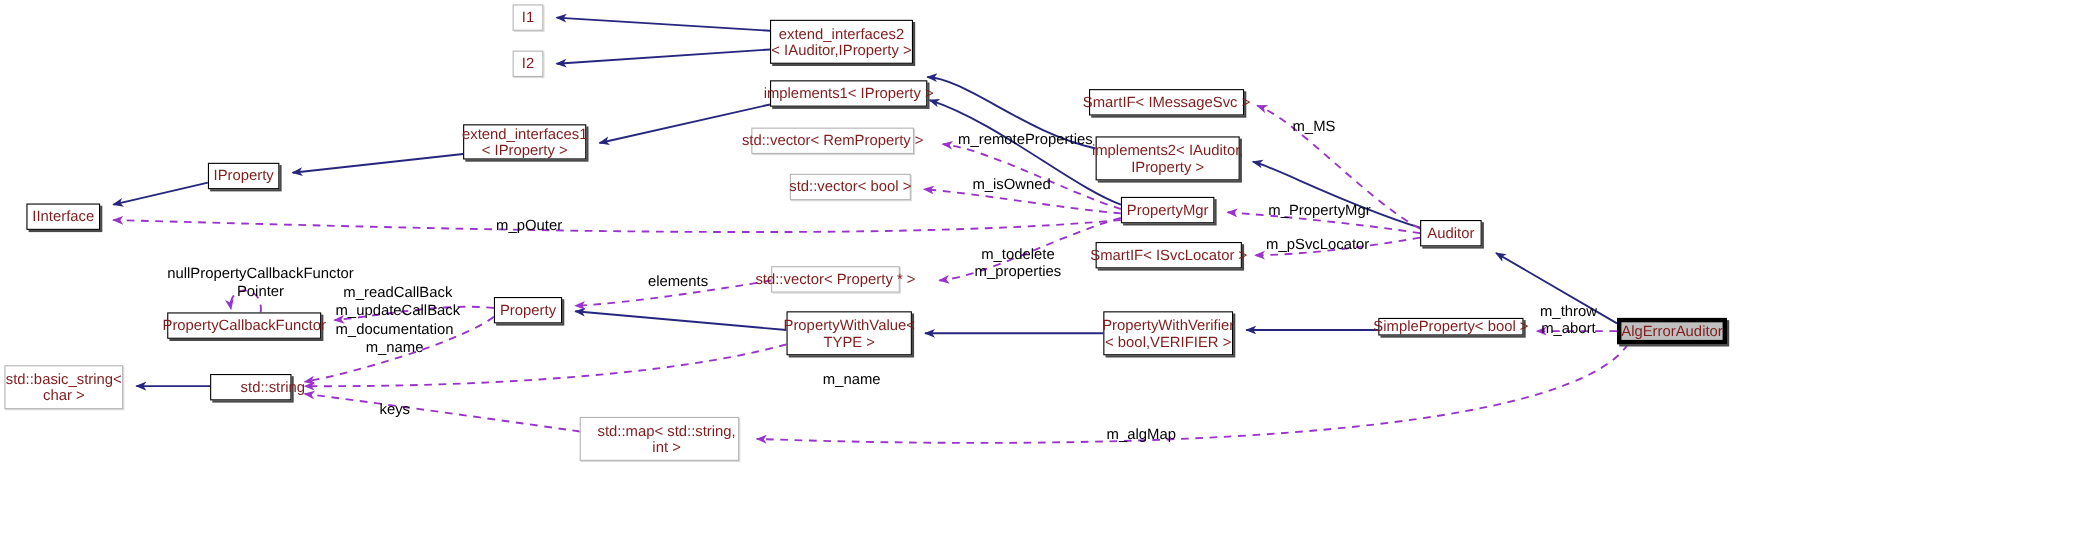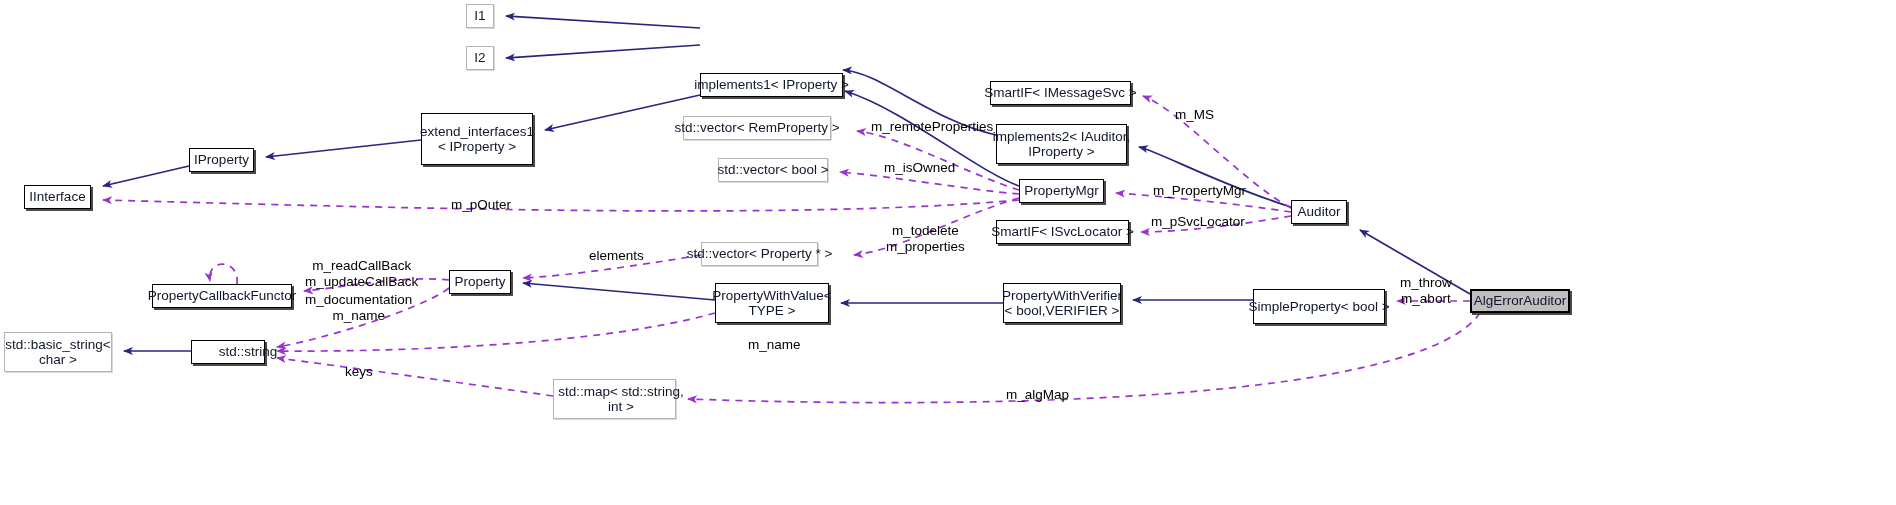--- a/index.html
+++ b/index.html
@@ -15,38 +15,38 @@
   #edges{position:absolute;left:0;top:0;width:1896px;height:505px;}
   .node{
     position:absolute;
     box-sizing:border-box;
     display:flex;
     align-items:center;
     justify-content:center;
     text-align:center;
     line-height:1.12;
     font-size:13.5px;
-    color:#0f172a;
+    color:#7f1d1d;
     background:#ffffff;
     white-space:pre;
     z-index:5;
   }
   
   .n-solid{
     border:1px solid #000000;
     box-shadow:2px 2px 0 0 #4a4a4a;
   }
   
   .n-grey{
     border:1px solid #b4b4b4;
     box-shadow:1px 1px 0 0 #d9d9d9;
   }
   
   .n-current{
-    border:2px solid #000000;
+    border:4px solid #000000;
     background:#bfbfbf;
     box-shadow:2px 2px 0 0 #4a4a4a;
   }
   .edgelabel{
     position:absolute;
     font-size:13.5px;
     color:#000000;
     background:transparent;
     white-space:pre;
     text-align:center;
@@ -99,57 +99,61 @@
       <path d="M449,288 C420,310 320,340 277,347"></path>
       <path d="M237,284 C240,258 206,258 210,281"></path>
       <path d="M701,255 C660,262 570,276 523,278"></path>
       <path d="M715,313 C600,345 400,352 277,351"></path>
       <path d="M553,396 C470,384 340,366 277,358"></path>
     </g>
   </svg>
 
   <div class="node n-grey" style="left:466px;top:4px;width:28px;height:24px;">I1</div>
   <div class="node n-grey" style="left:466px;top:46px;width:28px;height:24px;">I2</div>
+  <div class="node n-solid" style="left:700px;top:18px;width:130px;height:40px;">extend_interfaces2
+&lt; IAuditor,IProperty &gt;</div>
   <div class="node n-solid" style="left:700px;top:73px;width:143px;height:24px;">implements1&lt; IProperty &gt;</div>
   <div class="node n-solid" style="left:990px;top:81px;width:141px;height:24px;">SmartIF&lt; IMessageSvc &gt;</div>
   <div class="node n-grey" style="left:683px;top:116px;width:148px;height:24px;">std::vector&lt; RemProperty &gt;</div>
   <div class="node n-solid" style="left:996px;top:124px;width:131px;height:40px;">implements2&lt; IAuditor,
 IProperty &gt;</div>
-  <div class="node n-solid" style="left:421px;top:113px;width:112px;height:52px;">extend_interfaces1
+  <div class="node n-solid" style="left:421px;top:113px;width:112px;height:32px;">extend_interfaces1
 &lt; IProperty &gt;</div>
   <div class="node n-grey" style="left:718px;top:158px;width:110px;height:24px;">std::vector&lt; bool &gt;</div>
   <div class="node n-solid" style="left:189px;top:148px;width:65px;height:24px;">IProperty</div>
   <div class="node n-solid" style="left:1019px;top:179px;width:85px;height:24px;">PropertyMgr</div>
   <div class="node n-solid" style="left:1291px;top:200px;width:56px;height:24px;">Auditor</div>
   <div class="node n-solid" style="left:24px;top:185px;width:67px;height:24px;">IInterface</div>
   <div class="node n-solid" style="left:996px;top:220px;width:133px;height:24px;">SmartIF&lt; ISvcLocator &gt;</div>
   <div class="node n-grey" style="left:701px;top:242px;width:117px;height:24px;">std::vector&lt; Property * &gt;</div>
   <div class="node n-solid" style="left:152px;top:284px;width:140px;height:24px;">PropertyCallbackFunctor</div>
   <div class="node n-solid" style="left:449px;top:270px;width:62px;height:24px;">Property</div>
   <div class="node n-solid" style="left:1003px;top:283px;width:118px;height:40px;">PropertyWithVerifier
 &lt; bool,VERIFIER &gt;</div>
   <div class="node n-solid" style="left:715px;top:283px;width:114px;height:40px;">PropertyWithValue&lt;
 TYPE &gt;</div>
-  <div class="node n-solid" style="left:1253px;top:289px;width:132px;height:35px;">SimpleProperty&lt; bool &gt;</div>
+  <div class="node n-solid" style="left:1253px;top:289px;width:132px;height:16px;">SimpleProperty&lt; bool &gt;</div>
   <div class="node n-current" style="left:1470px;top:289px;width:100px;height:24px;">AlgErrorAuditor</div>
   <div class="node n-grey" style="left:4px;top:332px;width:108px;height:40px;">std::basic_string&lt;
 char &gt;</div>
   <div class="node n-solid" style="left:191px;top:340px;width:74px;height:24px;padding-left:40px;">std::string</div>
-  <div class="node n-grey" style="left:553px;top:379px;width:123px;height:40px;padding-left:13px;">std::map&lt; std::string,
+  <div class="node n-grey" style="left:527px;top:379px;width:145px;height:40px;padding-left:13px;">std::map&lt; std::string,
 int &gt;</div>
 
   <div class="edgelabel" style="left:871px;top:119px;">m_remoteProperties</div>
   <div class="edgelabel" style="left:1175px;top:107px;">m_MS</div>
   <div class="edgelabel" style="left:884px;top:160px;">m_isOwned</div>
   <div class="edgelabel" style="left:1153px;top:183px;">m_PropertyMgr</div>
   <div class="edgelabel" style="left:451px;top:197px;">m_pOuter</div>
   <div class="edgelabel" style="left:1151px;top:214px;">m_pSvcLocator</div>
   <div class="edgelabel" style="left:886px;top:223px;">m_todelete
 m_properties</div>
   <div class="edgelabel" style="left:589px;top:248px;">elements</div>
+  <div class="edgelabel" style="left:152px;top:241px;">nullPropertyCallbackFunctor
+Pointer</div>
   <div class="edgelabel" style="left:305px;top:258px;">m_readCallBack
 m_updateCallBack</div>
   <div class="edgelabel" style="left:305px;top:292px;">m_documentation
 m_name</div>
   <div class="edgelabel" style="left:1400px;top:275px;">m_throw
 m_abort</div>
   <div class="edgelabel" style="left:748px;top:337px;">m_name</div>
   <div class="edgelabel" style="left:345px;top:364px;">keys</div>
   <div class="edgelabel" style="left:1006px;top:387px;">m_algMap</div>
 

